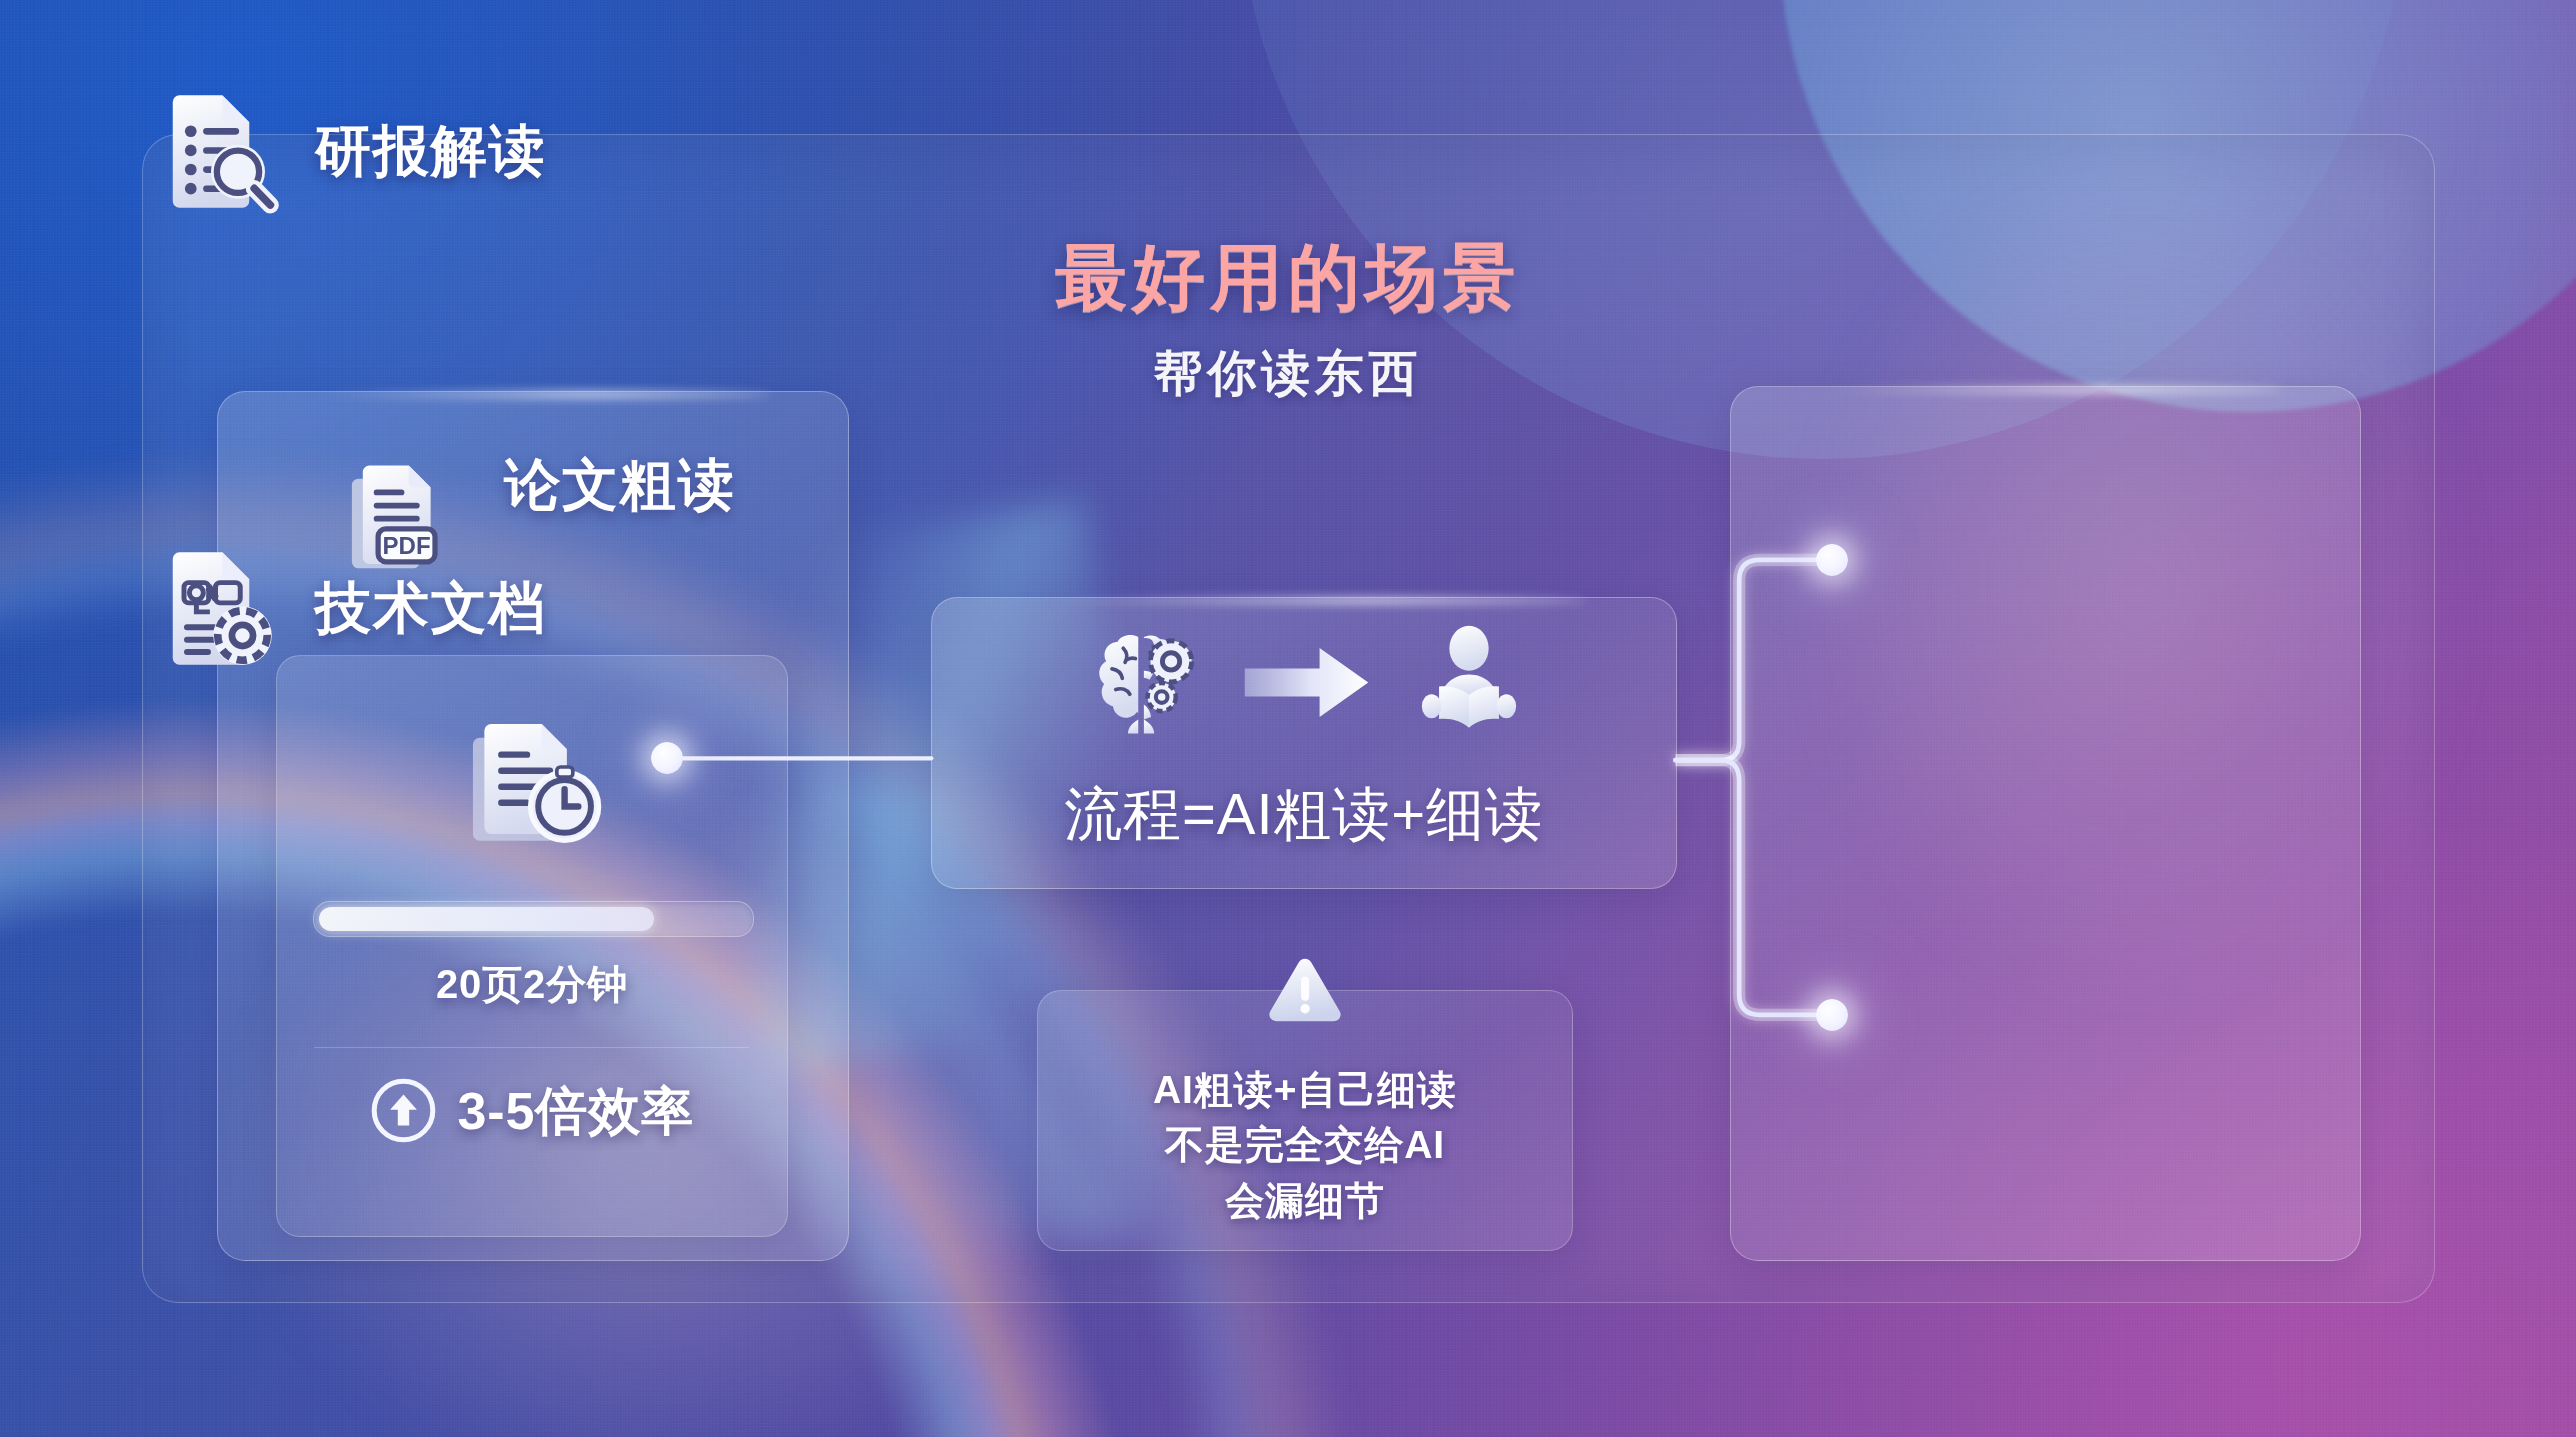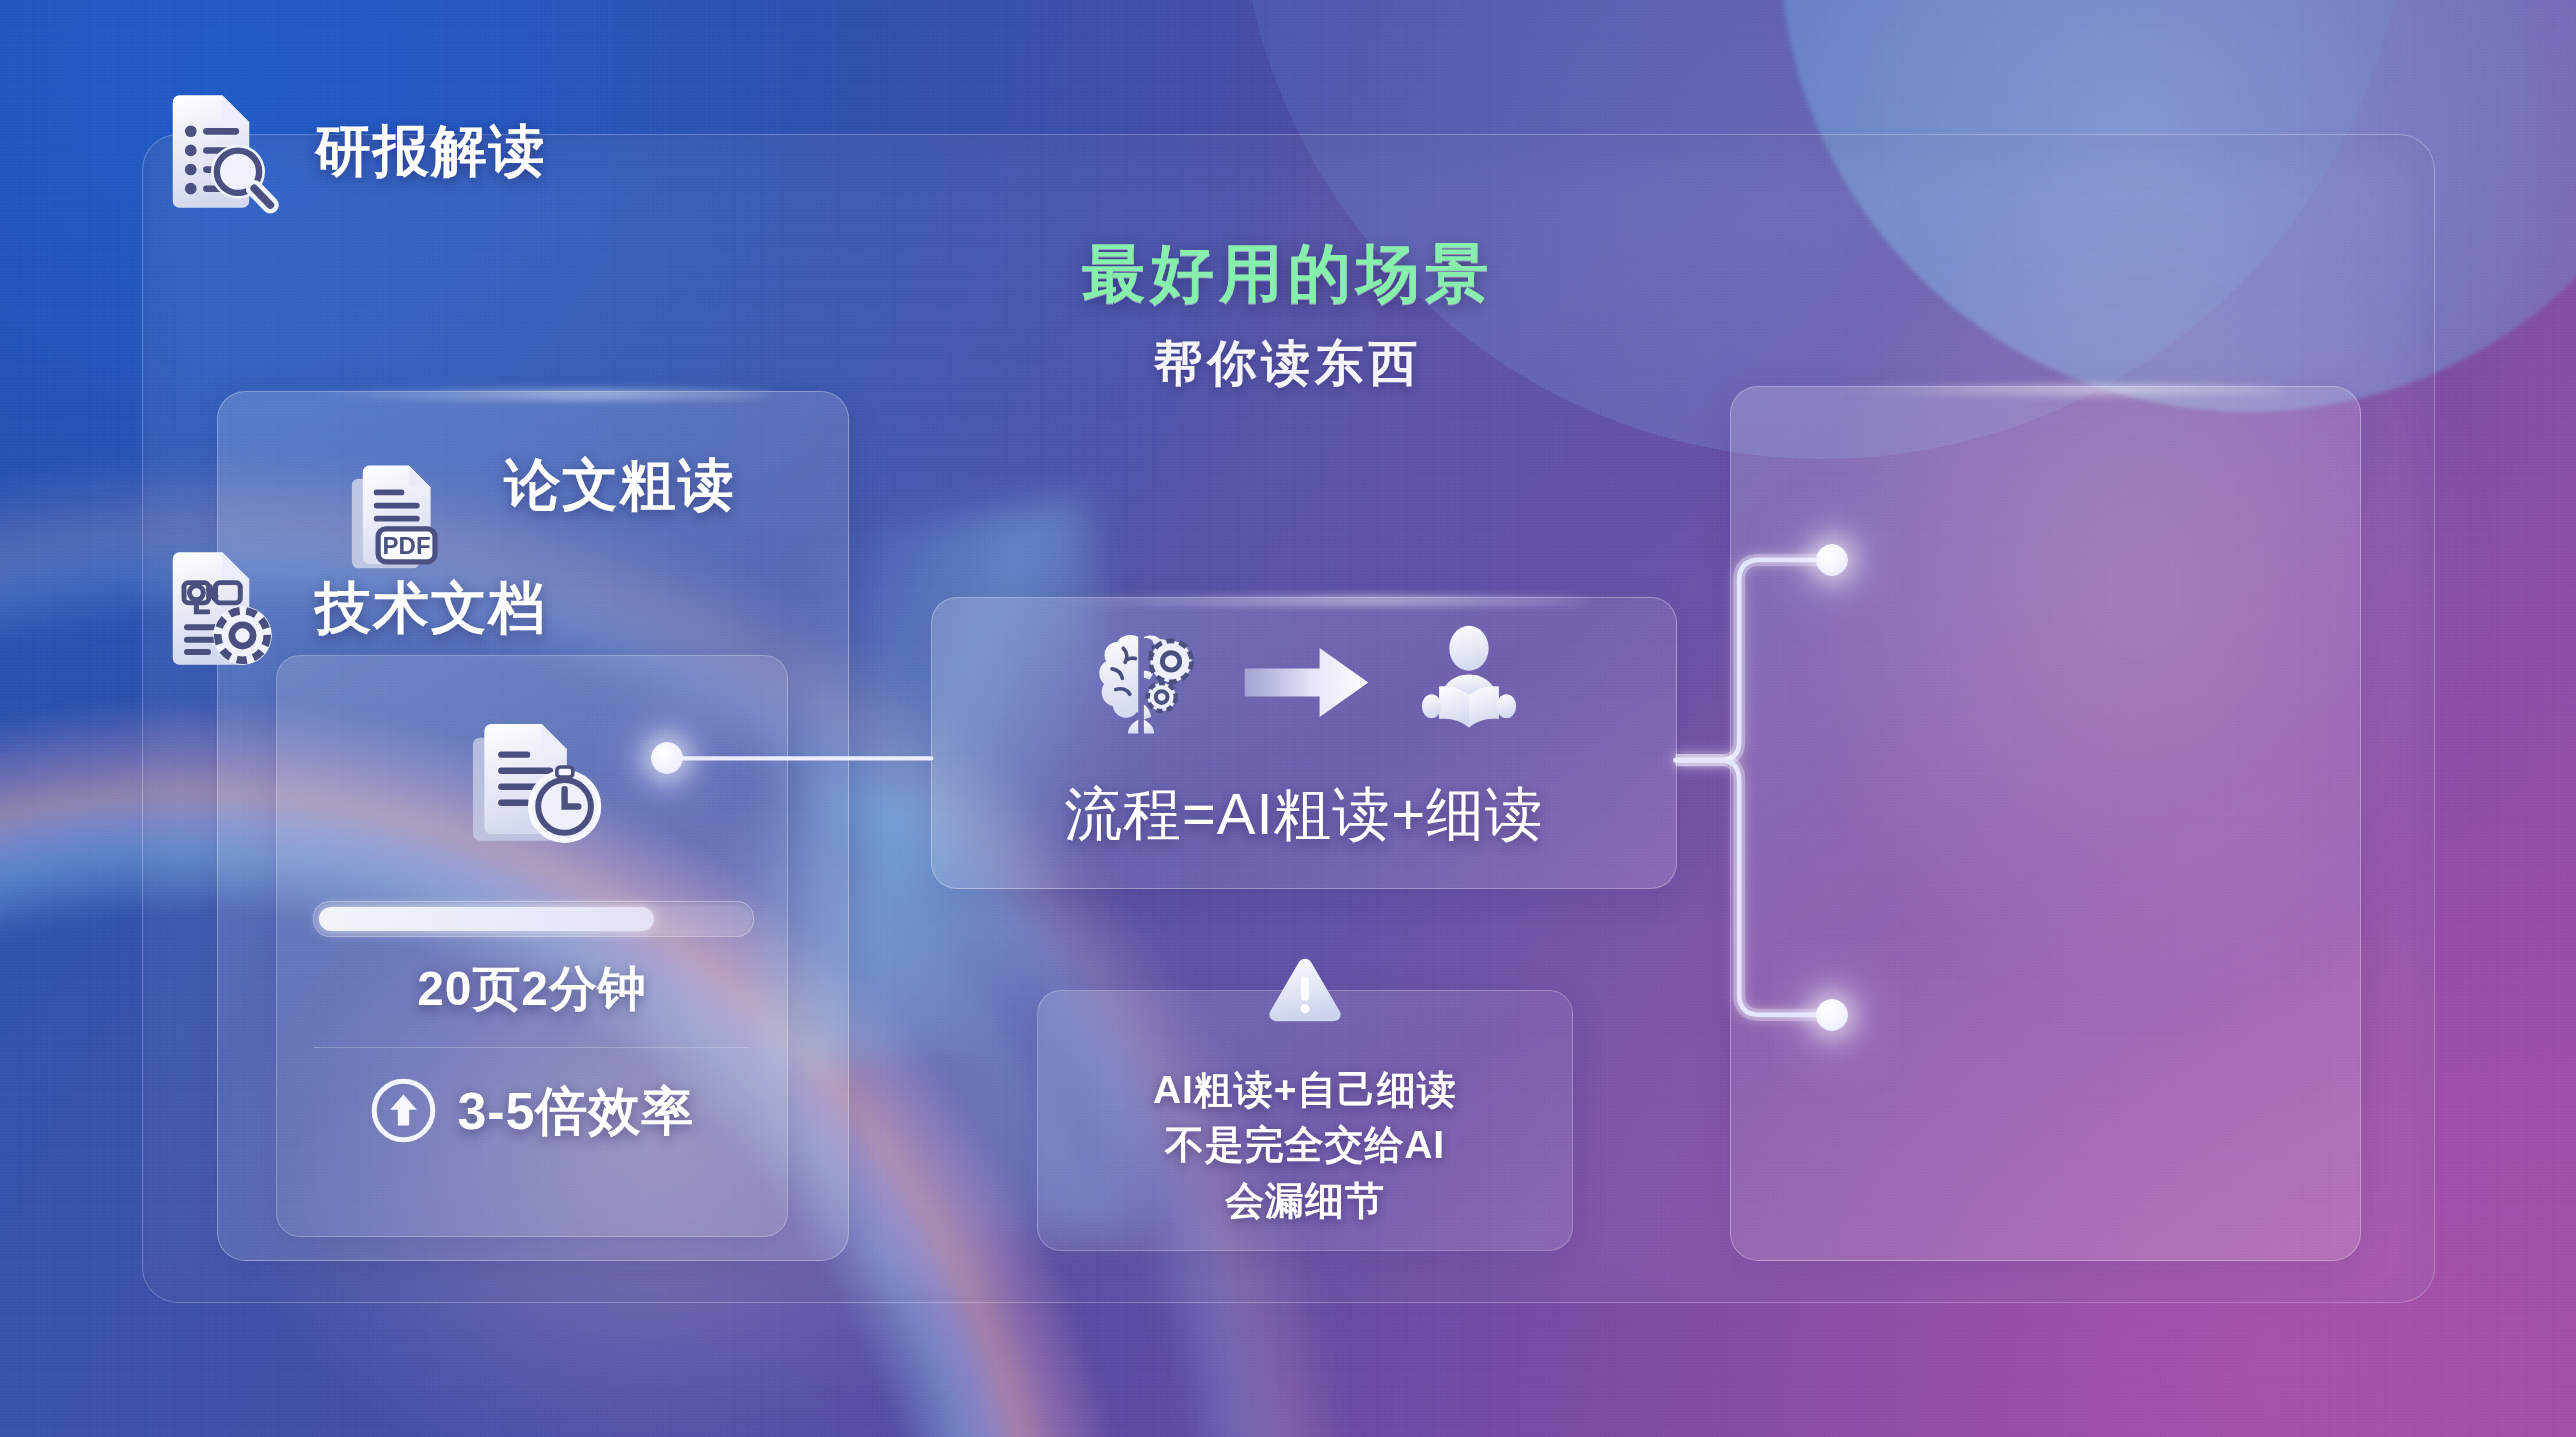--- a/index.html
+++ b/index.html
@@ -101,21 +101,21 @@
     position:absolute;left:142px;top:134px;width:2291px;height:1167px;
     border-radius:36px;
     background:linear-gradient(145deg, rgba(255,255,255,.085), rgba(255,255,255,.045) 50%, rgba(255,255,255,.075));
     border:1.4px solid rgba(255,255,255,.22);
     box-shadow:0 7.5px 56px rgba(20,20,80,.10) inset;
   }
 
   
   .header{position:absolute;left:0;right:0;top:239px;text-align:center;}
   .title{
-    font-size:63px;font-weight:bold;color:#86efac;letter-spacing:5.6px;line-height:1.08;
+    font-size:72px;font-weight:bold;color:#fca5a5;letter-spacing:5.6px;line-height:1.08;
     text-shadow:0 4.7px 15px rgba(30,20,80,.45), 0 0.9px 0 rgba(255,255,255,.6);
   }
   .subtitle{
     margin-top:24px;font-size:49px;font-weight:bold;color:rgba(255,255,255,.94);letter-spacing:4.7px;
     text-shadow:0 2.8px 9.4px rgba(30,20,80,.40);
   }
 
   
   .glass{
     position:absolute;border-radius:28px;
@@ -152,21 +152,21 @@
     border:0.9px solid rgba(255,255,255,.26);
     box-shadow:inset 0 1.9px 5.6px rgba(30,20,70,.12);
   }
   .progress-fill{
     position:absolute;left:4.7px;top:4.7px;height:24px;border-radius:12px;
     background:linear-gradient(90deg, rgba(255,255,255,.90), rgba(235,238,255,.80));
     box-shadow:0 0 13px rgba(255,255,255,.55);
   }
   .li-stat{
     position:absolute;left:0;top:301px;width:100%;text-align:center;
-    font-size:48px;font-weight:bold;color:#fff;letter-spacing:0.9px;
+    font-size:40px;font-weight:bold;color:#fff;letter-spacing:0.9px;
     text-shadow:0 3.7px 11.2px rgba(30,20,80,.45);
   }
   .li-divider{position:absolute;left:37px;top:391px;width:435px;height:0.9px;background:rgba(255,255,255,.22);}
   .li-eff{
     position:absolute;left:0;top:421px;width:100%;
     display:flex;justify-content:center;gap:20.6px;
   }
   .li-eff-text{
     font-size:52px;font-weight:bold;color:#fff;letter-spacing:0.9px;
     text-shadow:0 3.7px 11.2px rgba(30,20,80,.45);

